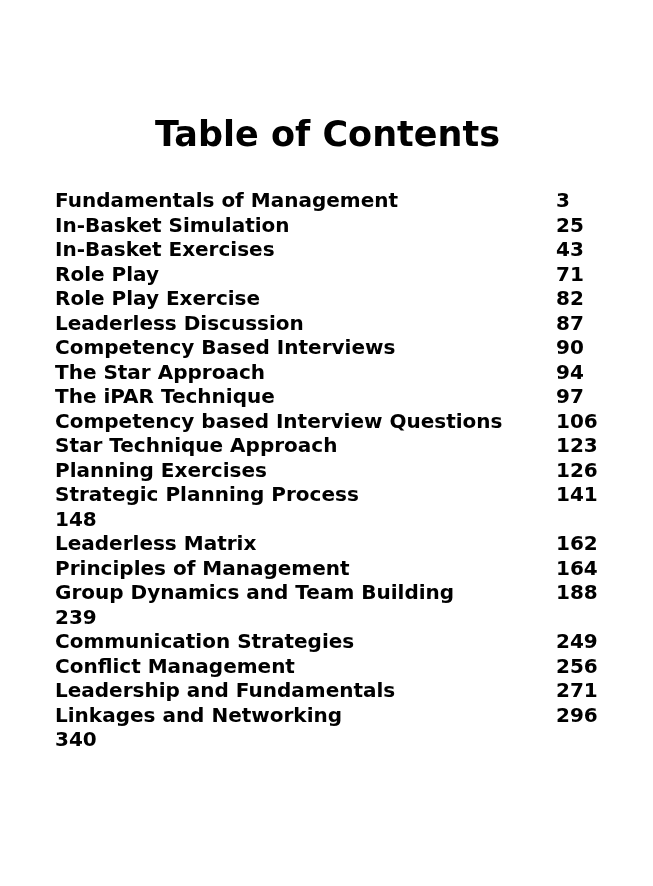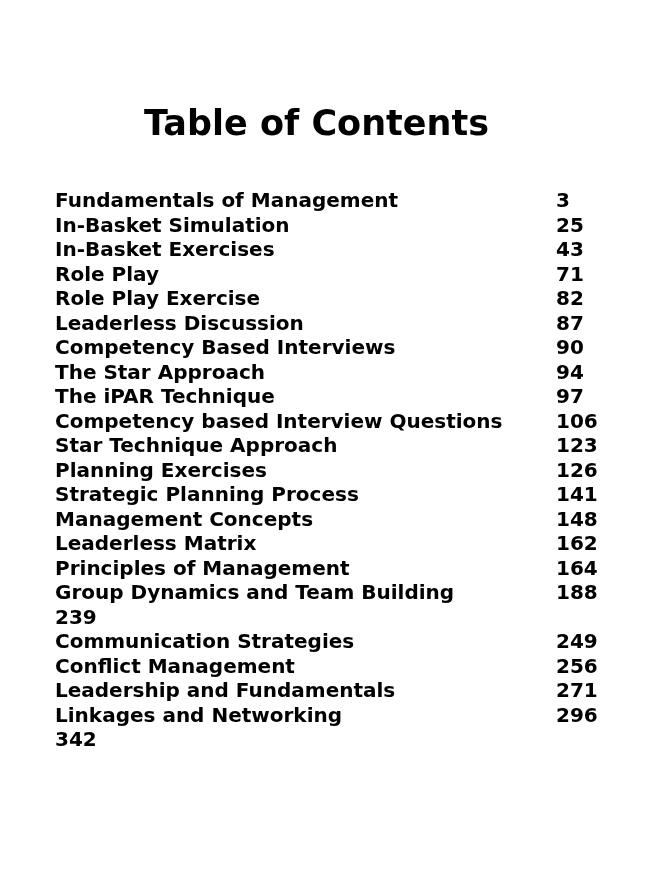--- a/index.html
+++ b/index.html
@@ -18,21 +18,21 @@
     height: 886px;
     background: #ffffff;
     overflow: hidden;
     color: #000000;
   }
   .title {
     position: absolute;
     left: 55px;
     top: 106px;
     width: 523px;
-    margin: 0;
+    margin: 11px;
     text-align: center;
     font-size: 35px;
     font-weight: bold;
     line-height: 1;
     color: #000000;
     white-space: nowrap;
   }
   .toc {
     position: absolute;
     left: 55px;
@@ -110,21 +110,20 @@
       </div>
       <div class="toc-row">
         <span class="toc-label">Planning Exercises</span>
         <span class="toc-page">126</span>
       </div>
       <div class="toc-row">
         <span class="toc-label">Strategic Planning Process</span>
         <span class="toc-page">141</span>
       </div>
       <div class="toc-row">
-        <span class="toc-label">Management Concepts</span>
         <span class="toc-page">148</span>
       </div>
       <div class="toc-row">
         <span class="toc-label">Leaderless Matrix</span>
         <span class="toc-page">162</span>
       </div>
       <div class="toc-row">
         <span class="toc-label">Principles of Management</span>
         <span class="toc-page">164</span>
       </div>
@@ -145,16 +144,16 @@
       </div>
       <div class="toc-row">
         <span class="toc-label">Leadership and Fundamentals</span>
         <span class="toc-page">271</span>
       </div>
       <div class="toc-row">
         <span class="toc-label">Linkages and Networking</span>
         <span class="toc-page">296</span>
       </div>
       <div class="toc-row">
-        <span class="toc-page">342</span>
+        <span class="toc-page">340</span>
       </div>
     </div>
 </div>
 
 </body></html>

